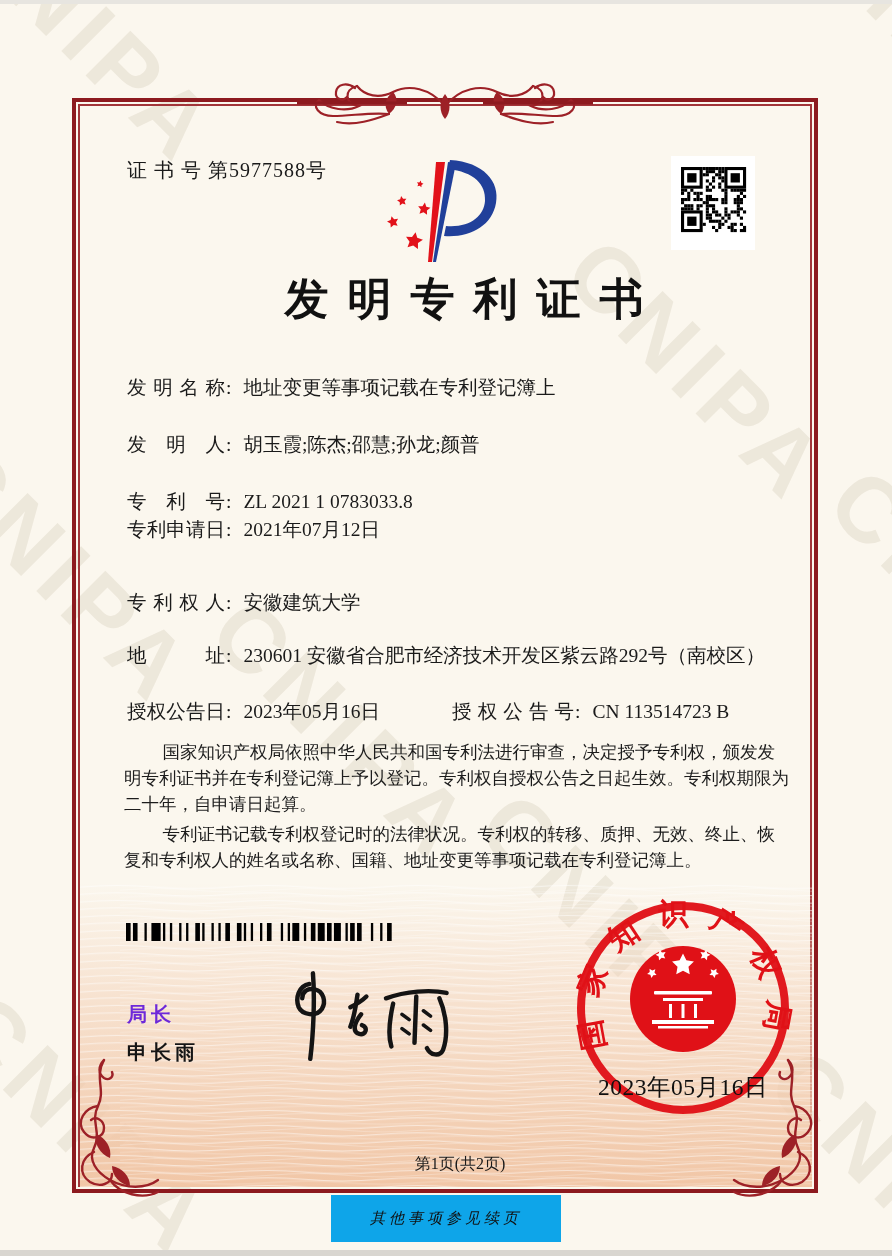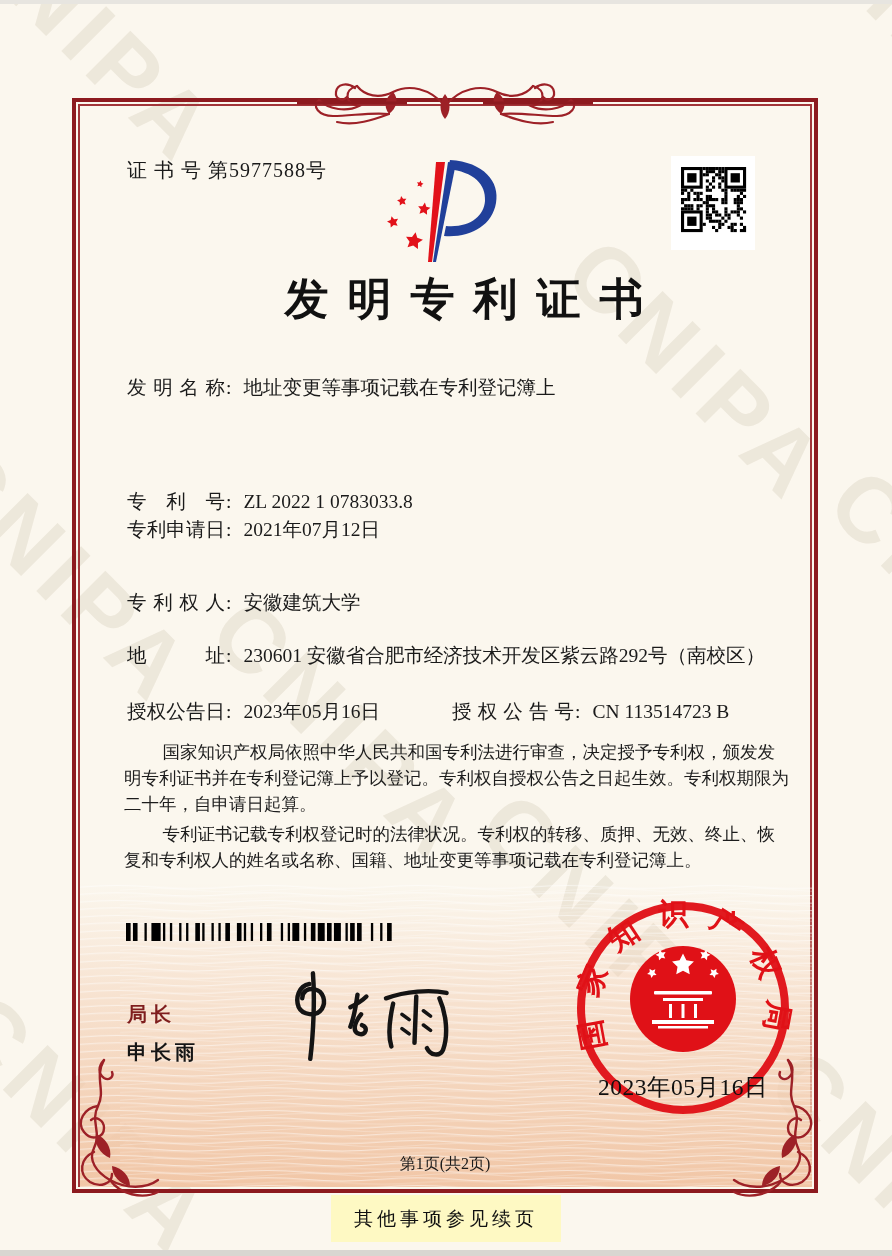--- a/index.html
+++ b/index.html
@@ -42,32 +42,32 @@
   .lbl2{display:inline-block;width:122px;text-align:justify;text-align-last:justify;vertical-align:top;}
 
   
   .paras{position:absolute;left:124px;top:739px;width:666px;font-size:17.5px;line-height:26px;
          color:#1c1c1c;z-index:3;}
   .paras p{margin:0 0 4px 0;text-indent:2.2em;}
 
   
   .barcode{position:absolute;left:126px;top:923px;z-index:3;}
   .sig-title{position:absolute;left:127px;top:1001px;font-family:"Liberation Sans","DejaVu Sans",sans-serif;
-             font-weight:700;font-size:20px;letter-spacing:4px;color:#7f1d1d;z-index:3;}
+             font-weight:700;font-size:20px;letter-spacing:4px;color:#6d28d9;z-index:3;}
   .sig-name{position:absolute;left:127px;top:1039px;font-family:Liberation Sans, sans-serif;
             font-weight:700;font-size:20px;letter-spacing:4px;color:#151515;z-index:3;}
   .signature{position:absolute;left:263px;top:968px;z-index:4;}
   .seal{position:absolute;left:568px;top:893px;z-index:4;}
   .seal-date{position:absolute;left:683px;top:1071px;transform:translateX(-50%);font-size:23.5px;
              color:#101010;letter-spacing:0.5px;z-index:5;white-space:nowrap;}
   .page-indicator{position:absolute;left:72px;top:1154px;width:746px;text-align:center;
-                  font-size:16px;z-index:3;}
-  .cont-box{position:absolute;left:331px;top:1195px;width:230px;height:47px;background:#fef9c3;
-            display:flex;align-items:center;justify-content:center;font-size:19px;
-            letter-spacing:4px;color:#111;z-index:3;}
+                  font-size:16px;z-index:3;padding-left:15px;}
+  .cont-box{position:absolute;left:331px;top:1195px;width:230px;height:47px;background:#0ea5e9;
+            display:flex;align-items:center;justify-content:center;font-size:15px;
+            letter-spacing:4px;color:#111;z-index:3;font-style:italic;}
 </style>
 </head>
 <body>
 
 <div class="page">
 
   <div class="edge top"></div>
   <div class="edge bottom"></div>
 
   <span class="wm" style="left:-75px;top:-20px">CNIPA</span>
@@ -297,22 +297,25 @@
         <rect x="13.1" y="57.5" width="15.5" height="15.5" fill="#fff"></rect>
         <rect x="16.2" y="60.6" width="9.3" height="9.3" fill="#000"></rect>
       </svg>
   </div>
 
   <div class="title">发明专利证书</div>
 
   <div class="row" style="top:374px">
     <span class="lbl">发明名称</span><span class="colon">:</span><span class="val">地址变更等事项记载在专利登记簿上</span>
   </div>
+  <div class="row" style="top:431px">
+    <span class="lbl">发明人</span><span class="colon">:</span><span class="val">胡玉霞;陈杰;邵慧;孙龙;颜普</span>
+  </div>
   <div class="row" style="top:488px">
-    <span class="lbl">专利号</span><span class="colon">:</span><span class="val">ZL 2022 1 0783033.8</span>
+    <span class="lbl">专利号</span><span class="colon">:</span><span class="val">ZL 2021 1 0783033.8</span>
   </div>
   <div class="row" style="top:516px">
     <span class="lbl">专利申请日</span><span class="colon">:</span><span class="val">2021年07月12日</span>
   </div>
   <div class="row" style="top:589px">
     <span class="lbl">专利权人</span><span class="colon">:</span><span class="val">安徽建筑大学</span>
   </div>
   <div class="row" style="top:642px">
     <span class="lbl">地址</span><span class="colon">:</span><span class="val" style="width:552px">230601 安徽省合肥市经济技术开发区紫云路292号（南校区）</span>
   </div>

